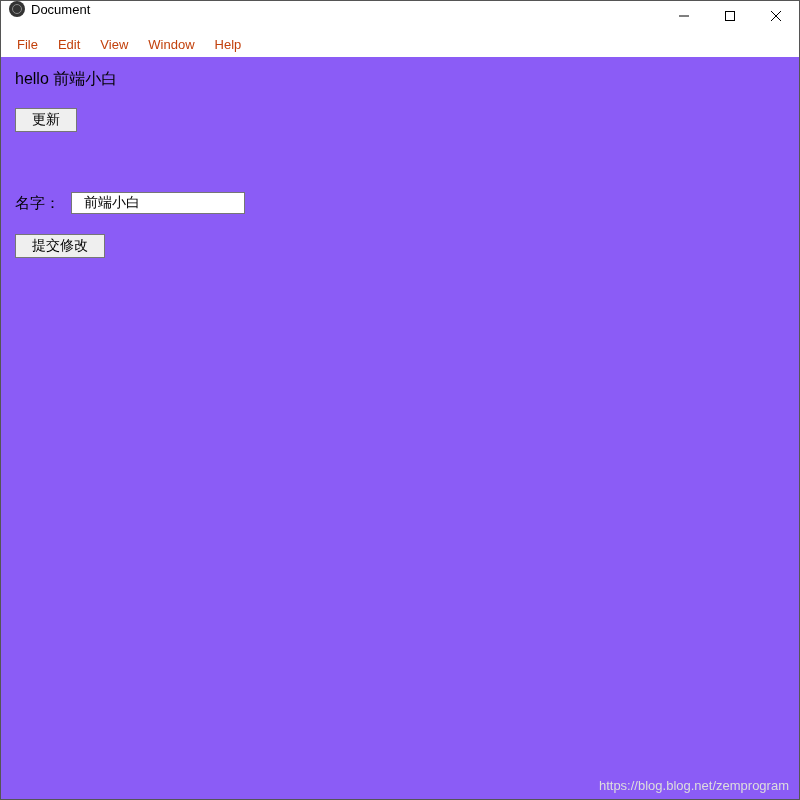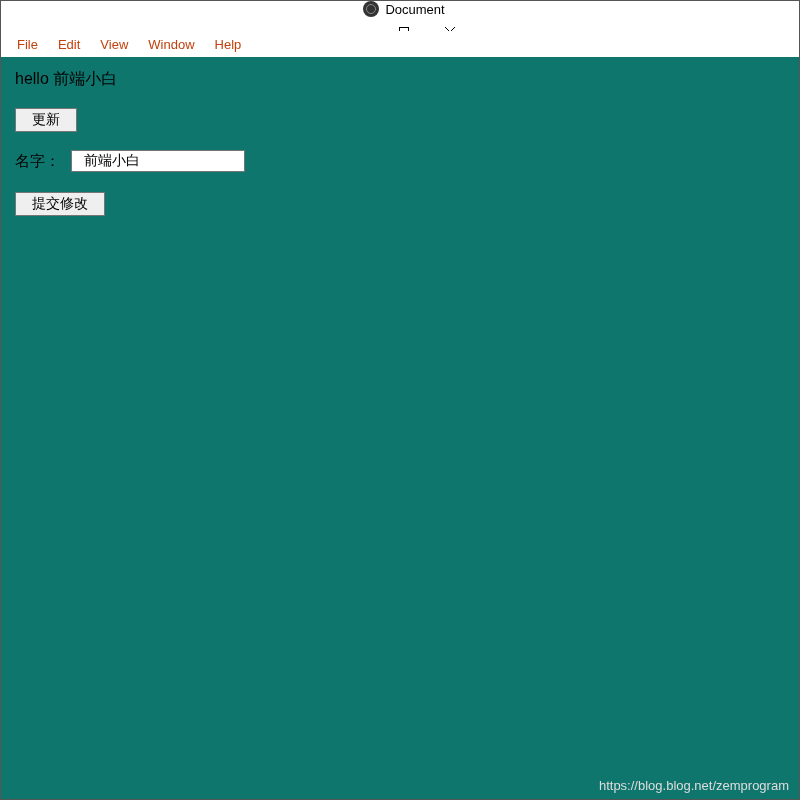--- a/index.html
+++ b/index.html
@@ -22,25 +22,24 @@
       height: 800px;
       border: 1px solid #555;
       background: #fff;
       display: flex;
       flex-direction: column;
     }
     
     .titlebar {
       height: 30px;
       display: flex;
-      align-items: center;
+      align-items: flex-start;
       justify-content: space-between;
       padding: 0 0 0 8px;
       background: #fff;
-      flex-direction: column;
     }
     
     .titlebar-left {
       display: flex;
       align-items: center;
       gap: 6px;
     }
     
     .app-icon {
       width: 16px;
@@ -97,21 +96,21 @@
     .menu-item {
       padding: 3px 10px;
       font-size: 13px;
       color: #c2410c;
       cursor: pointer;
     }
     
     .content {
       flex: 1;
       padding: 12px 14px;
-      background: #0f766e;
+      background: #8b5cf6;
       position: relative;
     }
     
     .greeting {
       font-size: 16px;
       color: #000;
       margin-bottom: 18px;
     }
     
     .btn {
@@ -122,20 +121,21 @@
       font-family: inherit;
       cursor: pointer;
       margin-bottom: 18px;
       display: inline-block;
     }
     
     .form-row {
       display: flex;
       align-items: center;
       margin-bottom: 20px;
+      margin-top: 42px;
     }
     
     .form-label {
       font-size: 15px;
       color: #000;
       width: 56px;
     }
     
     .form-input {
       border: 1px solid #767676;

